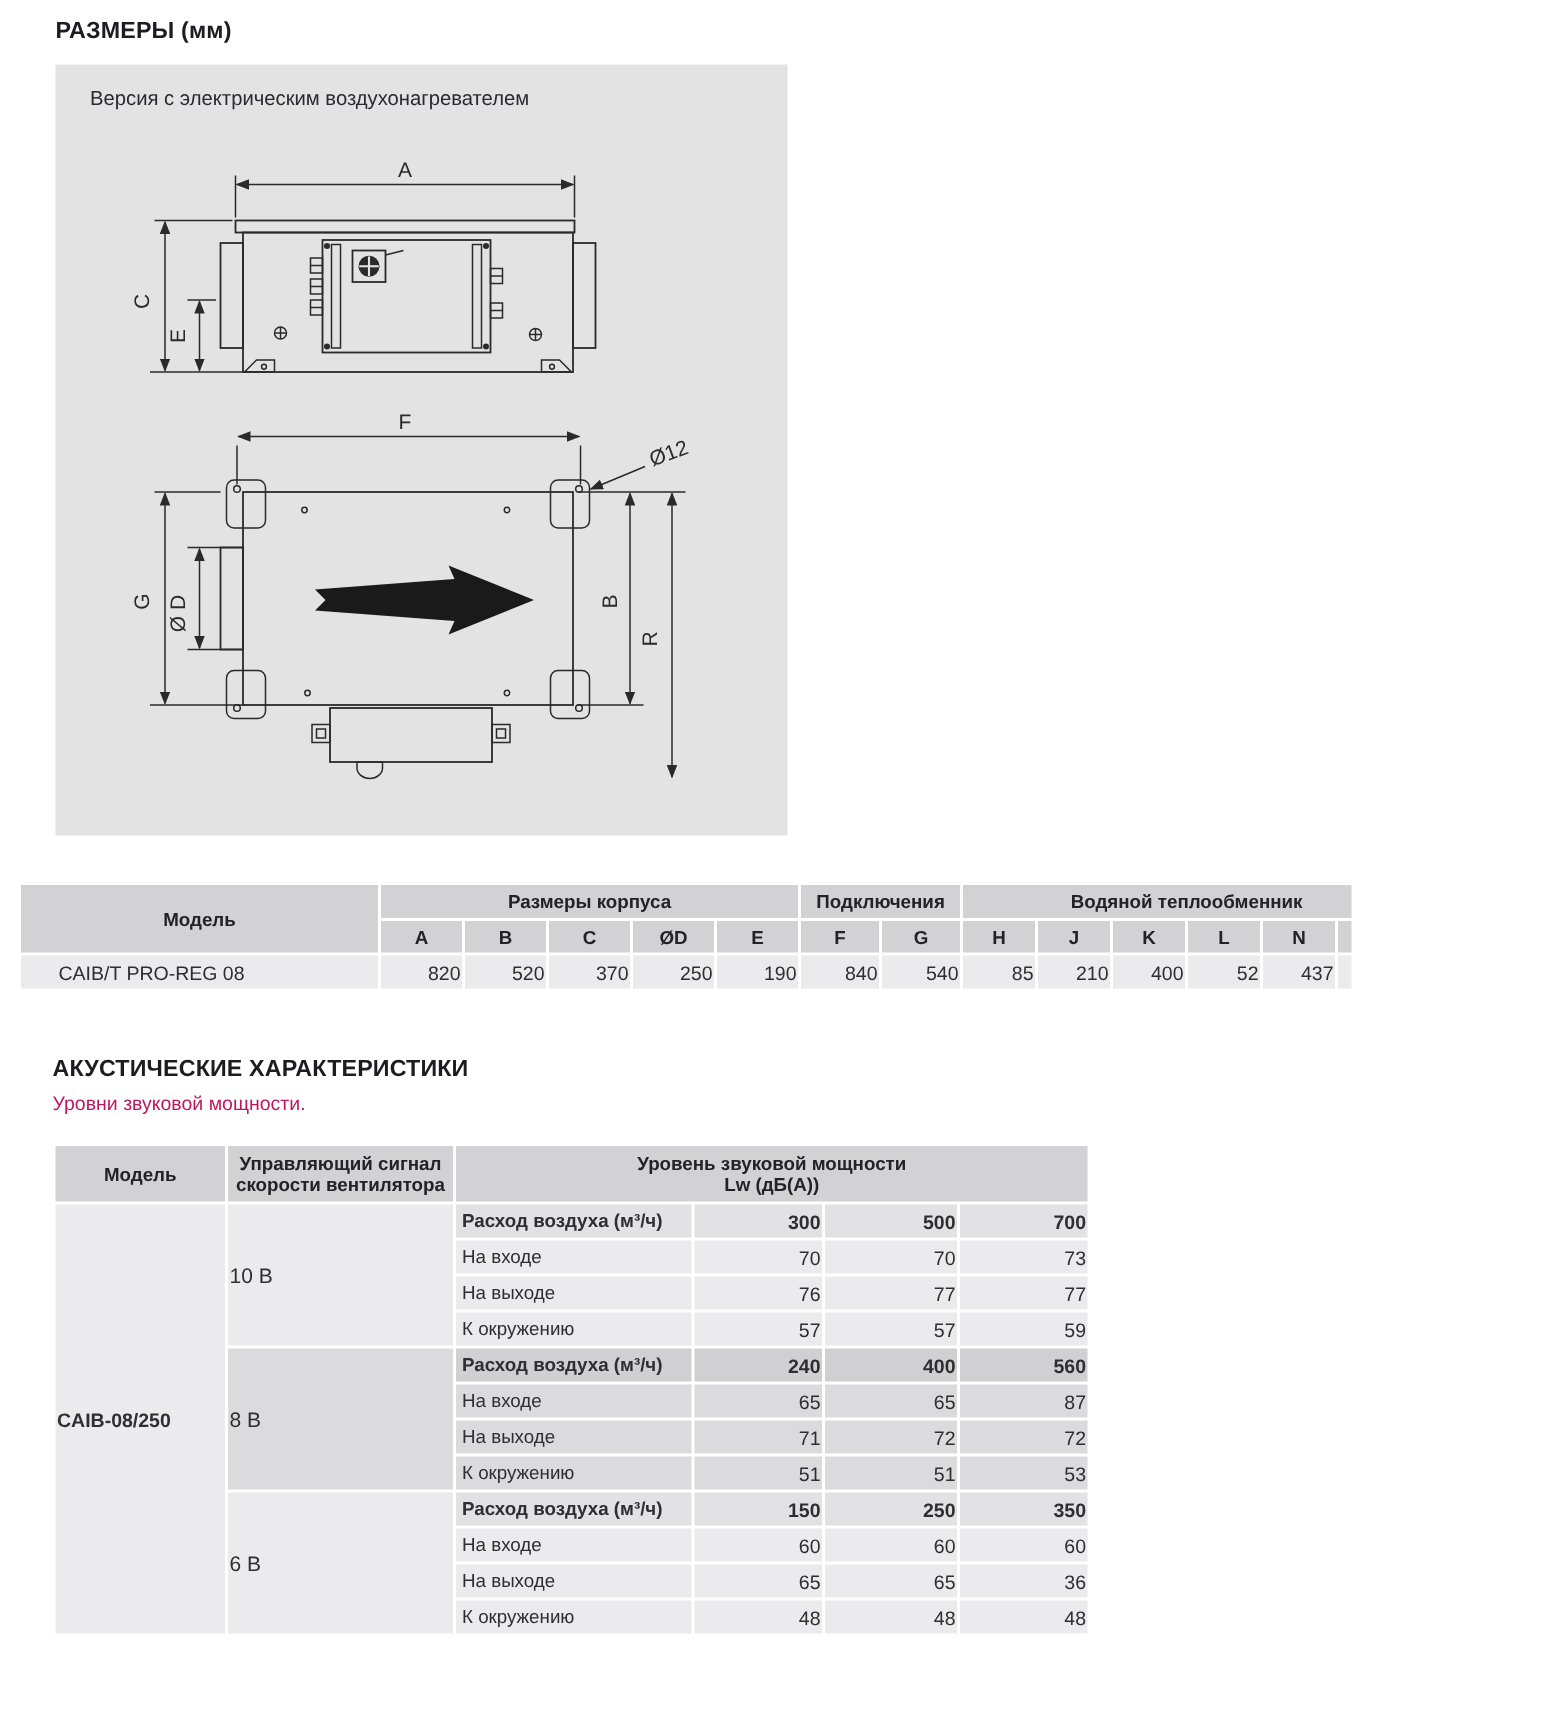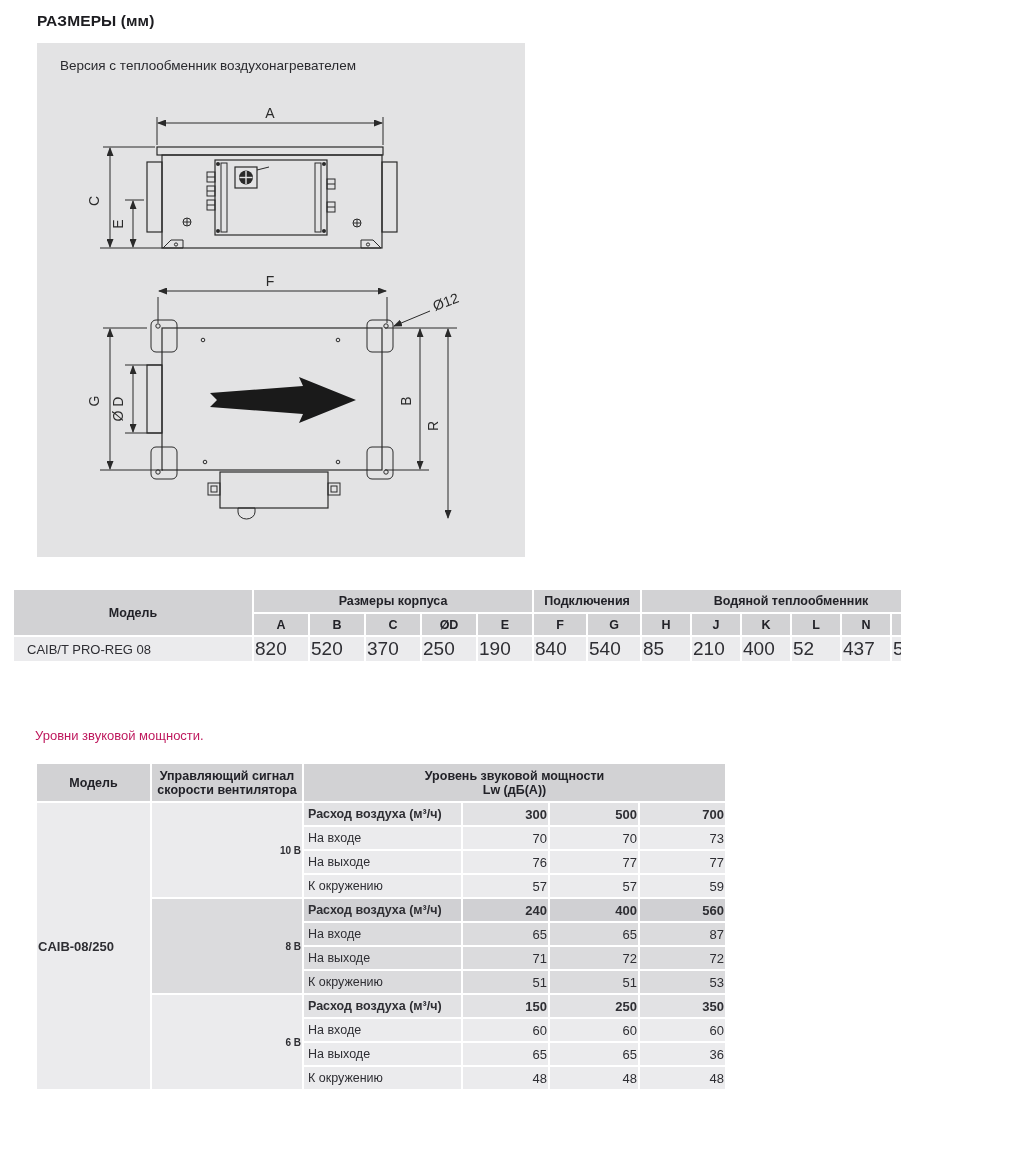--- a/index.html
+++ b/index.html
@@ -11,46 +11,46 @@
   .caption{position:absolute;left:23px;top:15px;font-size:13.5px;color:#2a2a2e;}
   .panel svg{position:absolute;left:0;top:0;}
   .ln{stroke:#2a2a2a;stroke-width:1;fill:none;}
   .shape{stroke:#2a2a2a;stroke-width:1.2;fill:none;}
   .dimtxt{font-family:"Liberation Sans",sans-serif;font-size:14px;fill:#2a2a2a;}
   table{border-collapse:separate;border-spacing:2px;table-layout:fixed;}
   td{vertical-align:middle;overflow:hidden;white-space:nowrap;}
   .t1{position:absolute;left:12px;top:588px;width:1008px;}
   .t2{position:absolute;left:35px;top:762px;width:685px;}
   .hc{background:#d2d2d4;font-weight:bold;text-align:center;font-size:12.5px;color:#222228;}
-  .dc{background:#ebebed;text-align:left;font-size:19px;}
-  .dl{background:#ebebed;text-align:left;font-size:13px;padding-left:13px;}
+  .dc{background:#ebebed;text-align:right;font-size:13px;}
+  .dl{background:#ebebed;text-align:left;font-size:13px;padding-left:25px;}
   .t1 tr.gh td{height:20px;}
   .t1 tr.ch td{height:19px;}
   .t1 tr.dr td{height:20px;}
   .t2 .hc{font-size:12.5px;}
   .t2 tr{height:22px;}
   .t2 tr.hdr{height:37px;}
   .lbl{text-align:left;padding-left:4px;font-size:12.5px;}
   .s-l{background:#ebebed;}
   .s-d{background:#dbdbdd;}
   .s-fl{background:#e2e2e4;font-weight:bold;}
   .s-fd{background:#d0d0d3;font-weight:bold;}
   .num{text-align:right;font-size:13px;}
   .modcell{font-weight:bold;font-size:13px;background:#ebebed;}
-  .voltcell{font-weight:bold;font-size:10px;text-align:right;}
+  .voltcell{font-weight:normal;font-size:14px;text-align:left;}
 </style>
 </head>
 <body>
 
 <div class="page">
 
   <div class="h1" style="left:37px;top:12px;">РАЗМЕРЫ (мм)</div>
 
   <div class="panel">
-    <div class="caption">Версия с теплообменник воздухонагревателем</div>
+    <div class="caption">Версия с электрическим воздухонагревателем</div>
 
     <svg width="488" height="514" viewBox="0 0 488 514">
       <defs>
         <marker id="ah" markerWidth="9" markerHeight="7" refX="8" refY="3.5" orient="auto-start-reverse">
           <path d="M0,0 L9,3.5 L0,7 Z" fill="#2a2a2a"></path>
         </marker>
       </defs>
 
       <g>
 
@@ -225,20 +225,21 @@
       <td class="dc">400</td>
       <td class="dc">52</td>
       <td class="dc">437</td>
       <td class="dc">582</td>
       <td class="dc">585</td>
       <td class="dc">695</td>
     </tr>
   </tbody>
     </table>
 
+  <div class="h1" style="left:35px;top:704px;">АКУСТИЧЕСКИЕ ХАРАКТЕРИСТИКИ</div>
   <div class="sub" style="left:35px;top:728px;">Уровни звуковой мощности.</div>
 
   <table class="t2">
     <colgroup>
       <col style="width:113px">
         <col style="width:150px">
         <col style="width:157px">
       <col style="width:85px">
         <col style="width:88px">
         <col style="width:85px">

